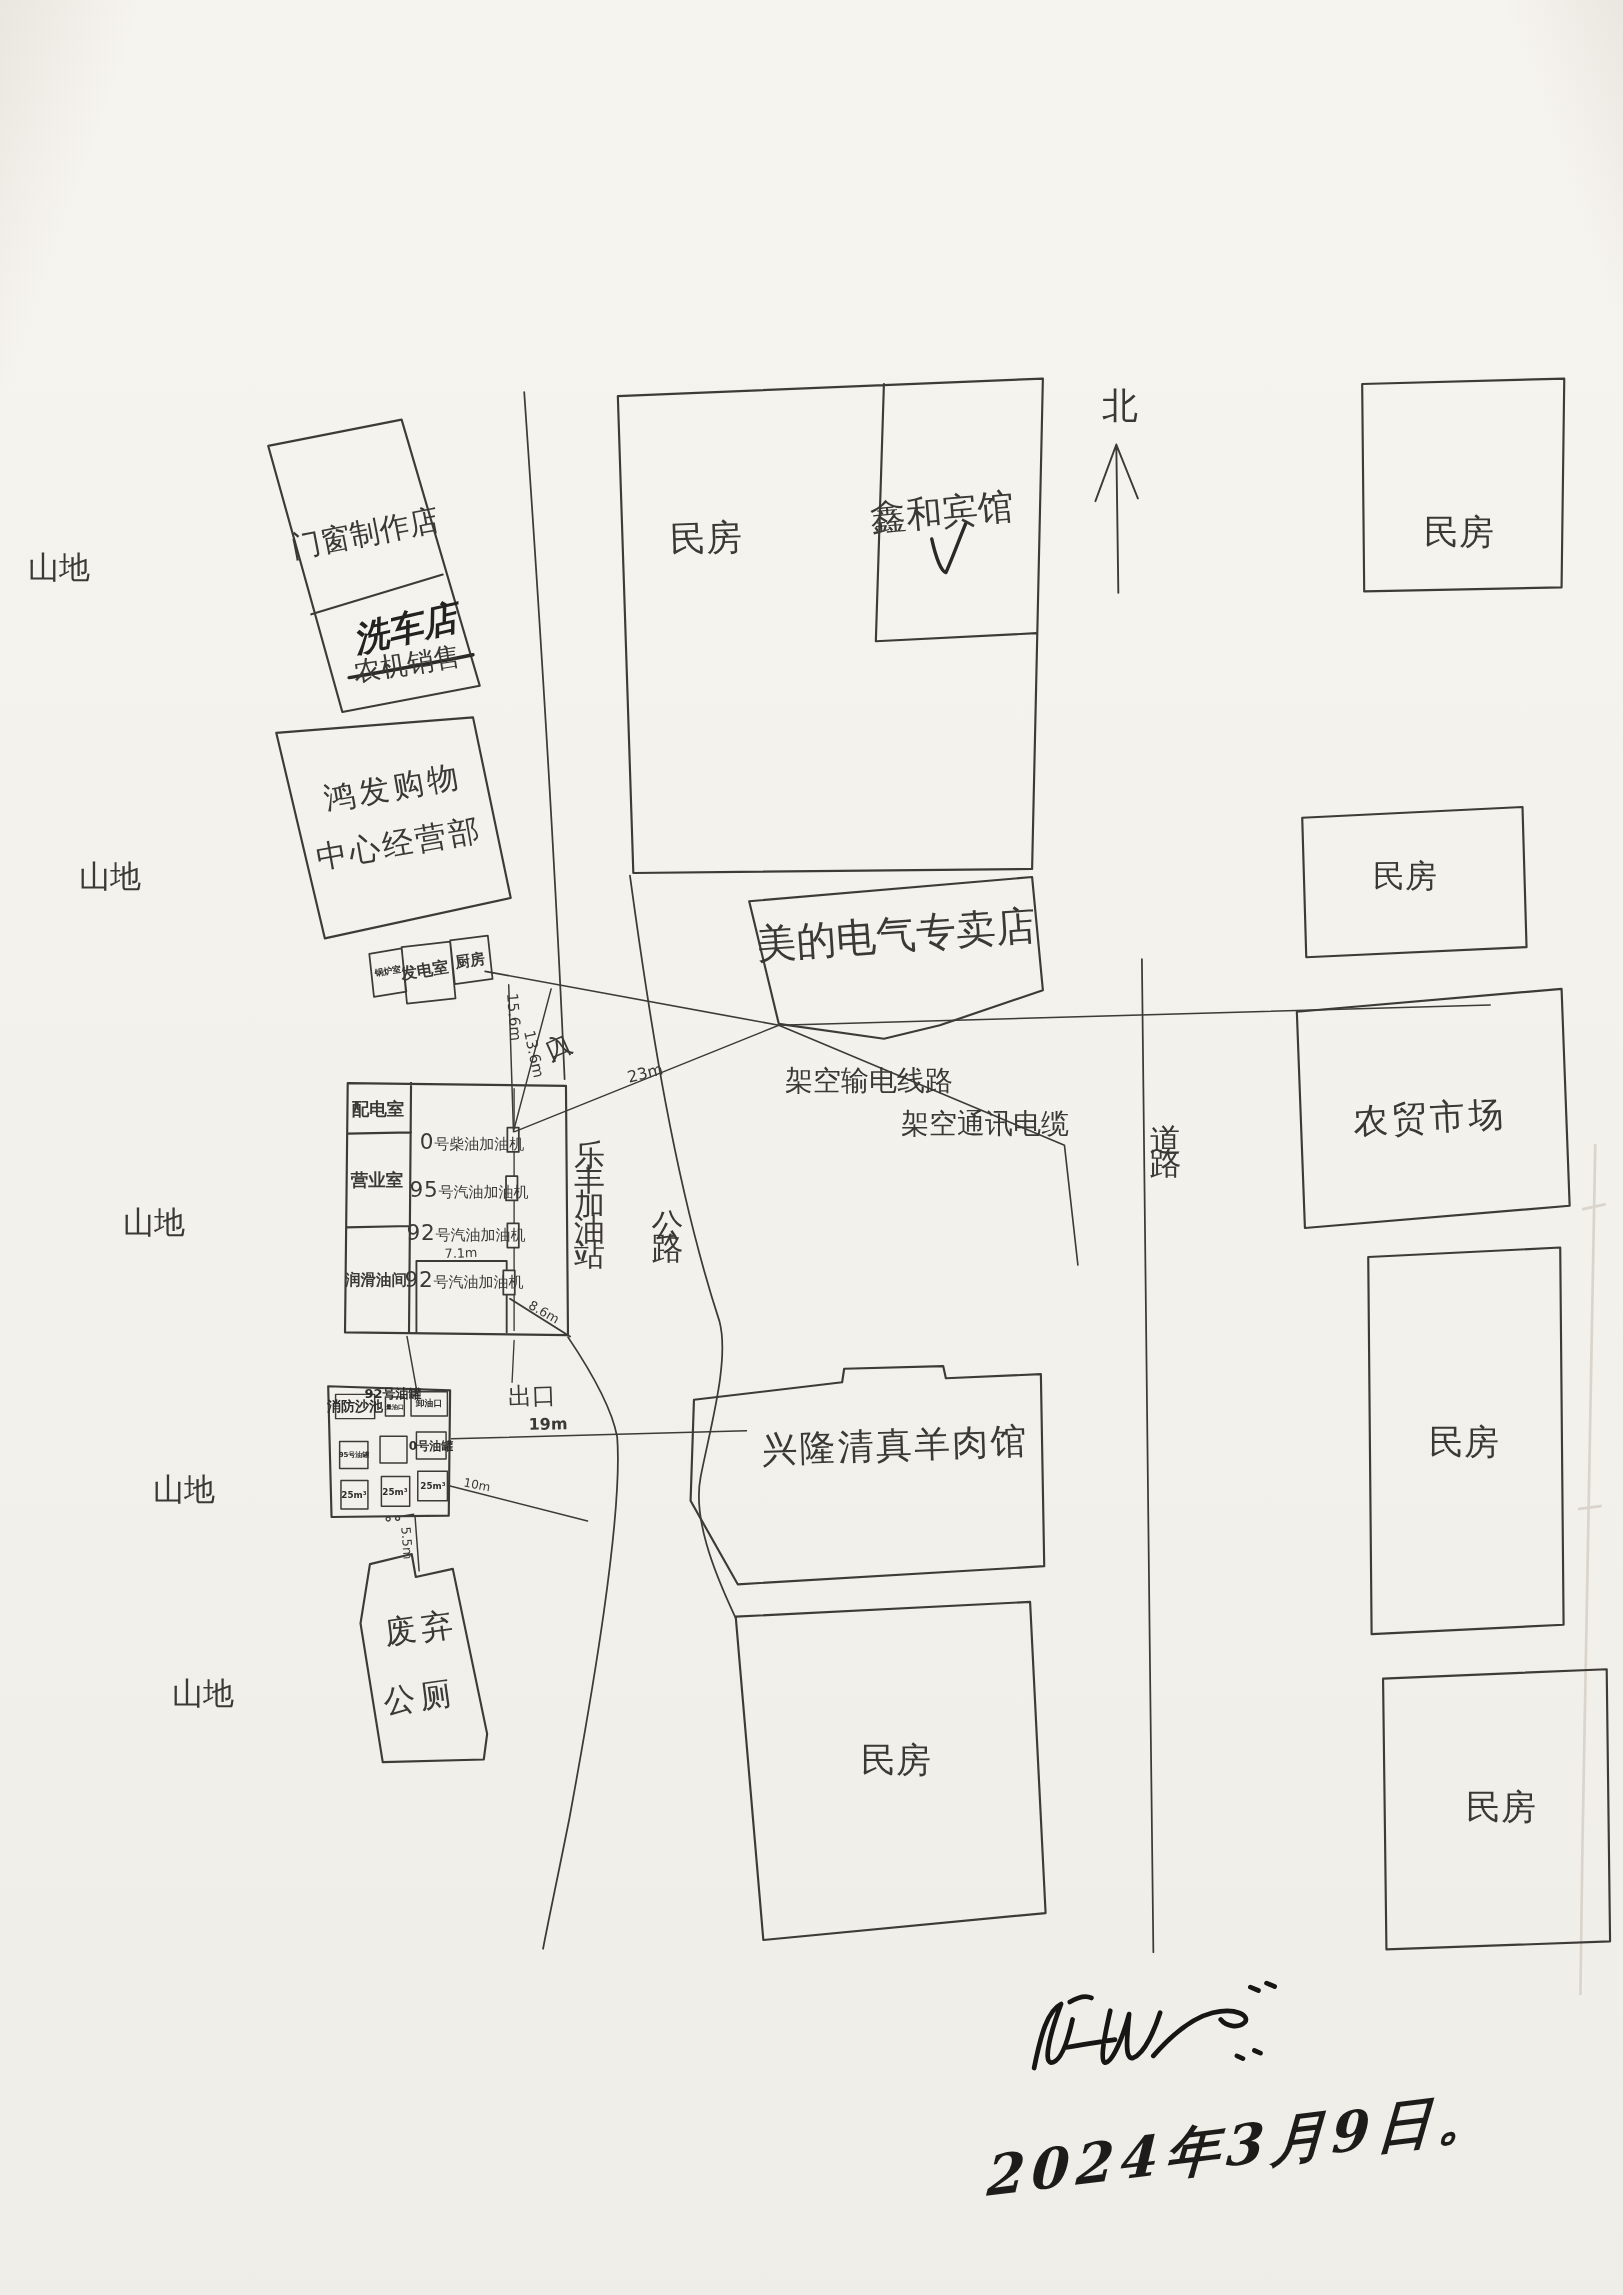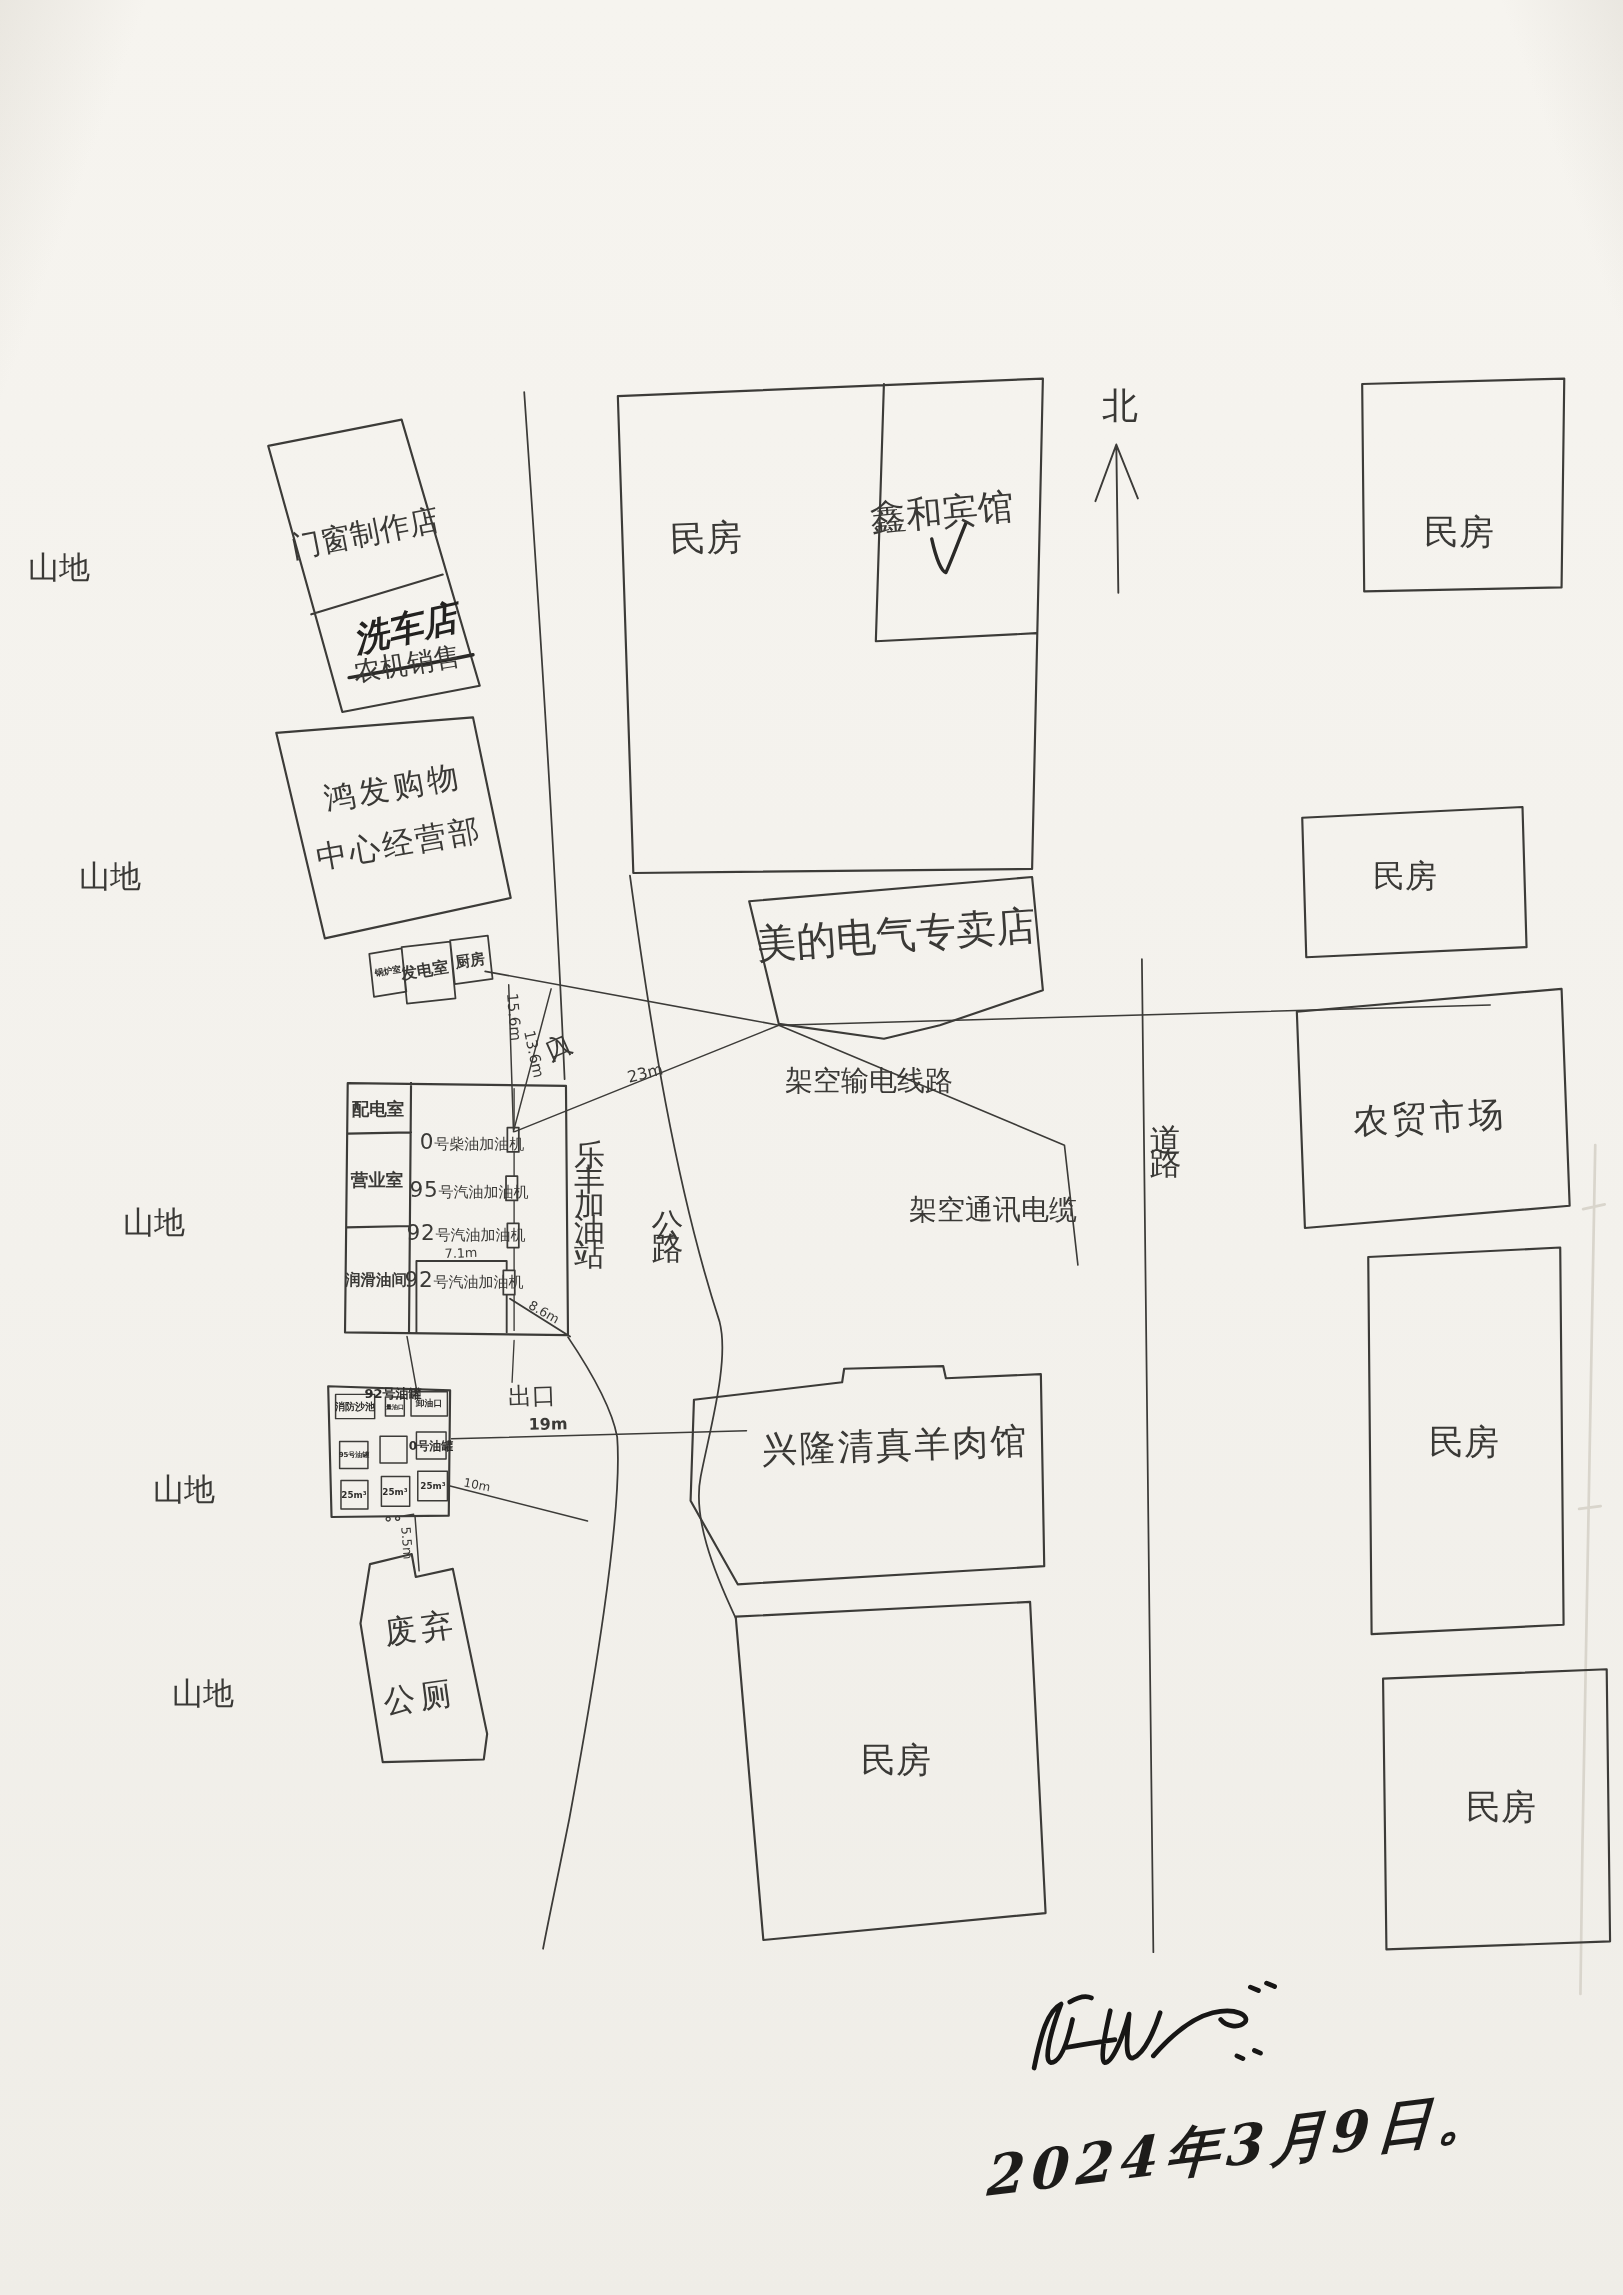--- a/index.html
+++ b/index.html
@@ -147,21 +147,21 @@
   <div class="lbl" style="left:1464px;top:1442px;font-size:35px;">民房</div>
   <div class="lbl" style="left:1501px;top:1807px;font-size:35px;">民房</div>
   <div class="lbl" style="left:896px;top:1760px;font-size:35px;">民房</div>
   <div class="lbl" style="left:895px;top:1446px;font-size:36px;--r:-2deg;letter-spacing:.06em;">兴隆清真羊肉馆</div>
   <div class="lbl" style="left:421px;top:1629px;font-size:32px;--r:-8deg;letter-spacing:.15em;">废弃</div>
   <div class="lbl" style="left:420px;top:1698px;font-size:32px;--r:-8deg;letter-spacing:.15em;">公厕</div>
 
   <div class="lbl vlbl" style="left:668px;top:1207px;font-size:32px;">公路</div>
   <div class="lbl vlbl" style="left:1166px;top:1122px;font-size:32px;">道路</div>
   <div class="lbl" style="left:869px;top:1081px;font-size:28px;text-align:right;">架空输电线路</div>
-  <div class="lbl" style="left:985px;top:1210px;font-size:28px;margin-left:8px;">架空通讯电缆</div>
+  <div class="lbl" style="left:985px;top:1124px;font-size:28px;">架空通讯电缆</div>
 
   <div class="lbl vlbl" style="left:548px;top:1021px;font-size:25.6px;--r:-24deg;letter-spacing:.25em;">入口</div>
   <div class="lbl vlbl" style="left:590px;top:1176px;font-size:31px;letter-spacing:.8em;">乐丰加油站</div>
   <div class="lbl" style="left:532px;top:1396px;font-size:24px;--r:-2deg;">出口</div>
   <div class="lbl" style="left:378px;top:1109px;font-size:17.5px;font-weight:700;">配电室</div>
   <div class="lbl" style="left:377px;top:1180px;font-size:17.5px;font-weight:700;">营业室</div>
   <div class="lbl" style="left:376px;top:1280px;font-size:15.5px;font-weight:700;">润滑油间</div>
 
   <div class="lbl" style="left:472px;top:1141px;">
     <span class="dnum">0</span><span class="drest">号柴油加油机</span>
@@ -169,21 +169,21 @@
   <div class="lbl" style="left:469px;top:1189px;">
     <span class="dnum">95</span><span class="drest">号汽油加油机</span>
   </div>
   <div class="lbl" style="left:466px;top:1232px;">
     <span class="dnum">92</span><span class="drest">号汽油加油机</span>
   </div>
   <div class="lbl" style="left:464px;top:1279px;">
     <span class="dnum">92</span><span class="drest">号汽油加油机</span>
   </div>
 
-  <div class="lbl tiny" style="left:355px;top:1407px;font-size:10px;">消防沙池</div>
+  <div class="lbl tiny" style="left:355px;top:1407px;font-size:14px;">消防沙池</div>
   <div class="lbl tiny" style="left:395px;top:1407px;font-size:6px;">量油口</div>
   <div class="lbl tiny" style="left:429px;top:1404px;font-size:8.8px;">卸油口</div>
   <div class="lbl tiny" style="left:354px;top:1455px;font-size:7px;">95号油罐</div>
   <div class="lbl tiny" style="left:393px;top:1394px;font-size:13px;">92号油罐</div>
   <div class="lbl tiny" style="left:431px;top:1446px;font-size:12px;">0号油罐</div>
   <div class="lbl tiny" style="left:354px;top:1495px;font-size:8.8px;">25m³</div>
   <div class="lbl tiny" style="left:395px;top:1492px;font-size:8.8px;">25m³</div>
   <div class="lbl tiny" style="left:433px;top:1486px;font-size:8.8px;">25m³</div>
 
   <div class="lbl" style="left:514px;top:1017px;font-size:15px;--r:85deg;">15.6m</div>

